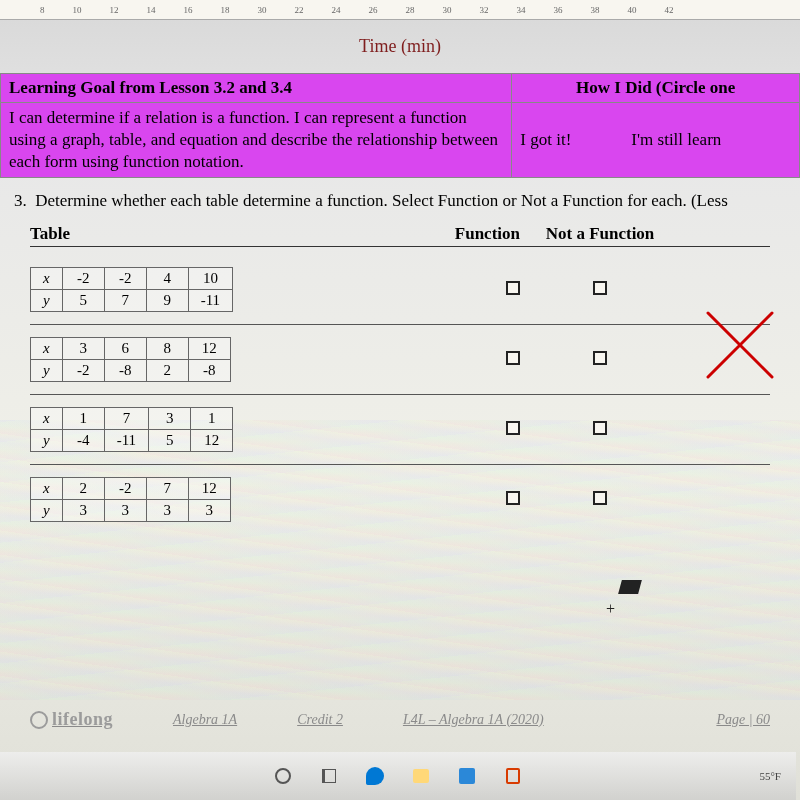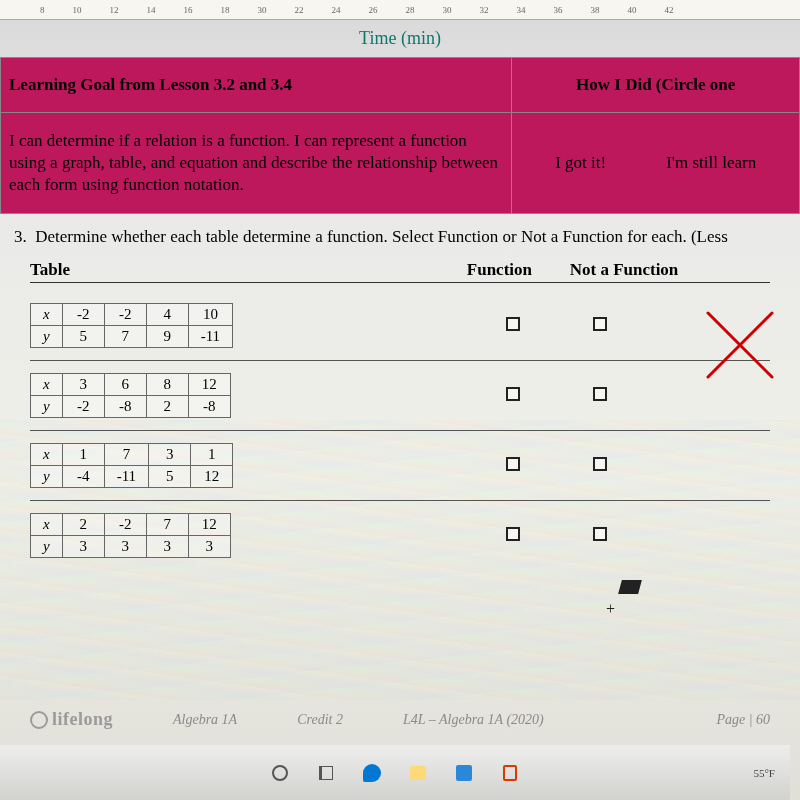--- a/index.html
+++ b/index.html
@@ -18,66 +18,64 @@
       display: flex;
       align-items: center;
       padding-left: 40px;
       font-size: 9px;
       color: #666;
     }
     .ruler span { margin-right: 28px; }
     .axis-label {
       text-align: center;
       font-size: 18px;
-      padding: 8px 0;
-      color: #0f766e;
+      padding: 16px 0;
+      color: #7f1d1d;
     }
     .goal-table {
       width: 100%;
       border-collapse: collapse;
       font-size: 17px;
     }
     .goal-table td, .goal-table th {
       border: 1px solid #888;
-      padding: 17px 8px;
-      background: #be185d;
+      padding: 4px 8px;
+      background: #d946ef;
     }
     .goal-header-left {
       font-weight: bold;
       width: 64%;
     }
     .goal-header-right {
       font-weight: bold;
       text-align: center;
       margin-top: 36px;
     }
     .goal-body-left { font-size: 17px; line-height: 1.3; }
     .goal-body-right {
-      text-align: center;
       font-size: 17px;
       white-space: nowrap;
     }
     .gap { margin: 0 30px; }
     .question {
       padding: 12px 14px;
       font-size: 17px;
       line-height: 1.3;
     }
     .q-indent { padding-left: 28px; }
     .worksheet {
       padding: 0 30px;
     }
     .ws-header {
       display: flex;
       font-weight: bold;
       font-size: 17px;
       border-bottom: 1px solid #333;
       padding-bottom: 2px;
       margin-bottom: 8px;
-      gap: 12px;
     }
     .ws-col-table { width: 340px; }
     .ws-col-func { width: 150px; text-align: right; }
     .ws-col-notfunc { width: 160px; text-align: center; }
     .ws-row {
       display: flex;
       align-items: center;
       border-bottom: 1px solid #555;
       padding: 12px 0;
     }
@@ -130,20 +128,21 @@
     .footer {
       position: absolute;
       bottom: 70px;
       left: 0;
       right: 0;
       display: flex;
       align-items: center;
       font-size: 14px;
       color: #8a8a8a;
       padding: 0 30px;
+      text-decoration: underline;
     }
     .footer .brand { 
       color: #9b9b9b; 
       font-weight: bold; 
       font-size: 18px;
       letter-spacing: 0.5px;
     }
     .footer .brand-icon {
       display: inline-block;
       width: 18px;
@@ -157,22 +156,22 @@
     .footer .f-item { 
       margin-left: 60px; 
       font-style: italic;
       font-family: Georgia, serif;
     }
     .footer .f-right { margin-left: auto; font-style: italic; }
     .taskbar {
       position: absolute;
       bottom: 0;
       left: 0;
-      right: 10px;
-      height: 55px;
+      right: 4px;
+      height: 48px;
       background: linear-gradient(180deg, rgba(240,240,240,0.8), rgba(200,200,200,0.6));
       display: flex;
       align-items: center;
       justify-content: center;
       gap: 24px;
     }
     .tb-item {
       width: 22px;
       height: 22px;
       display: flex;

